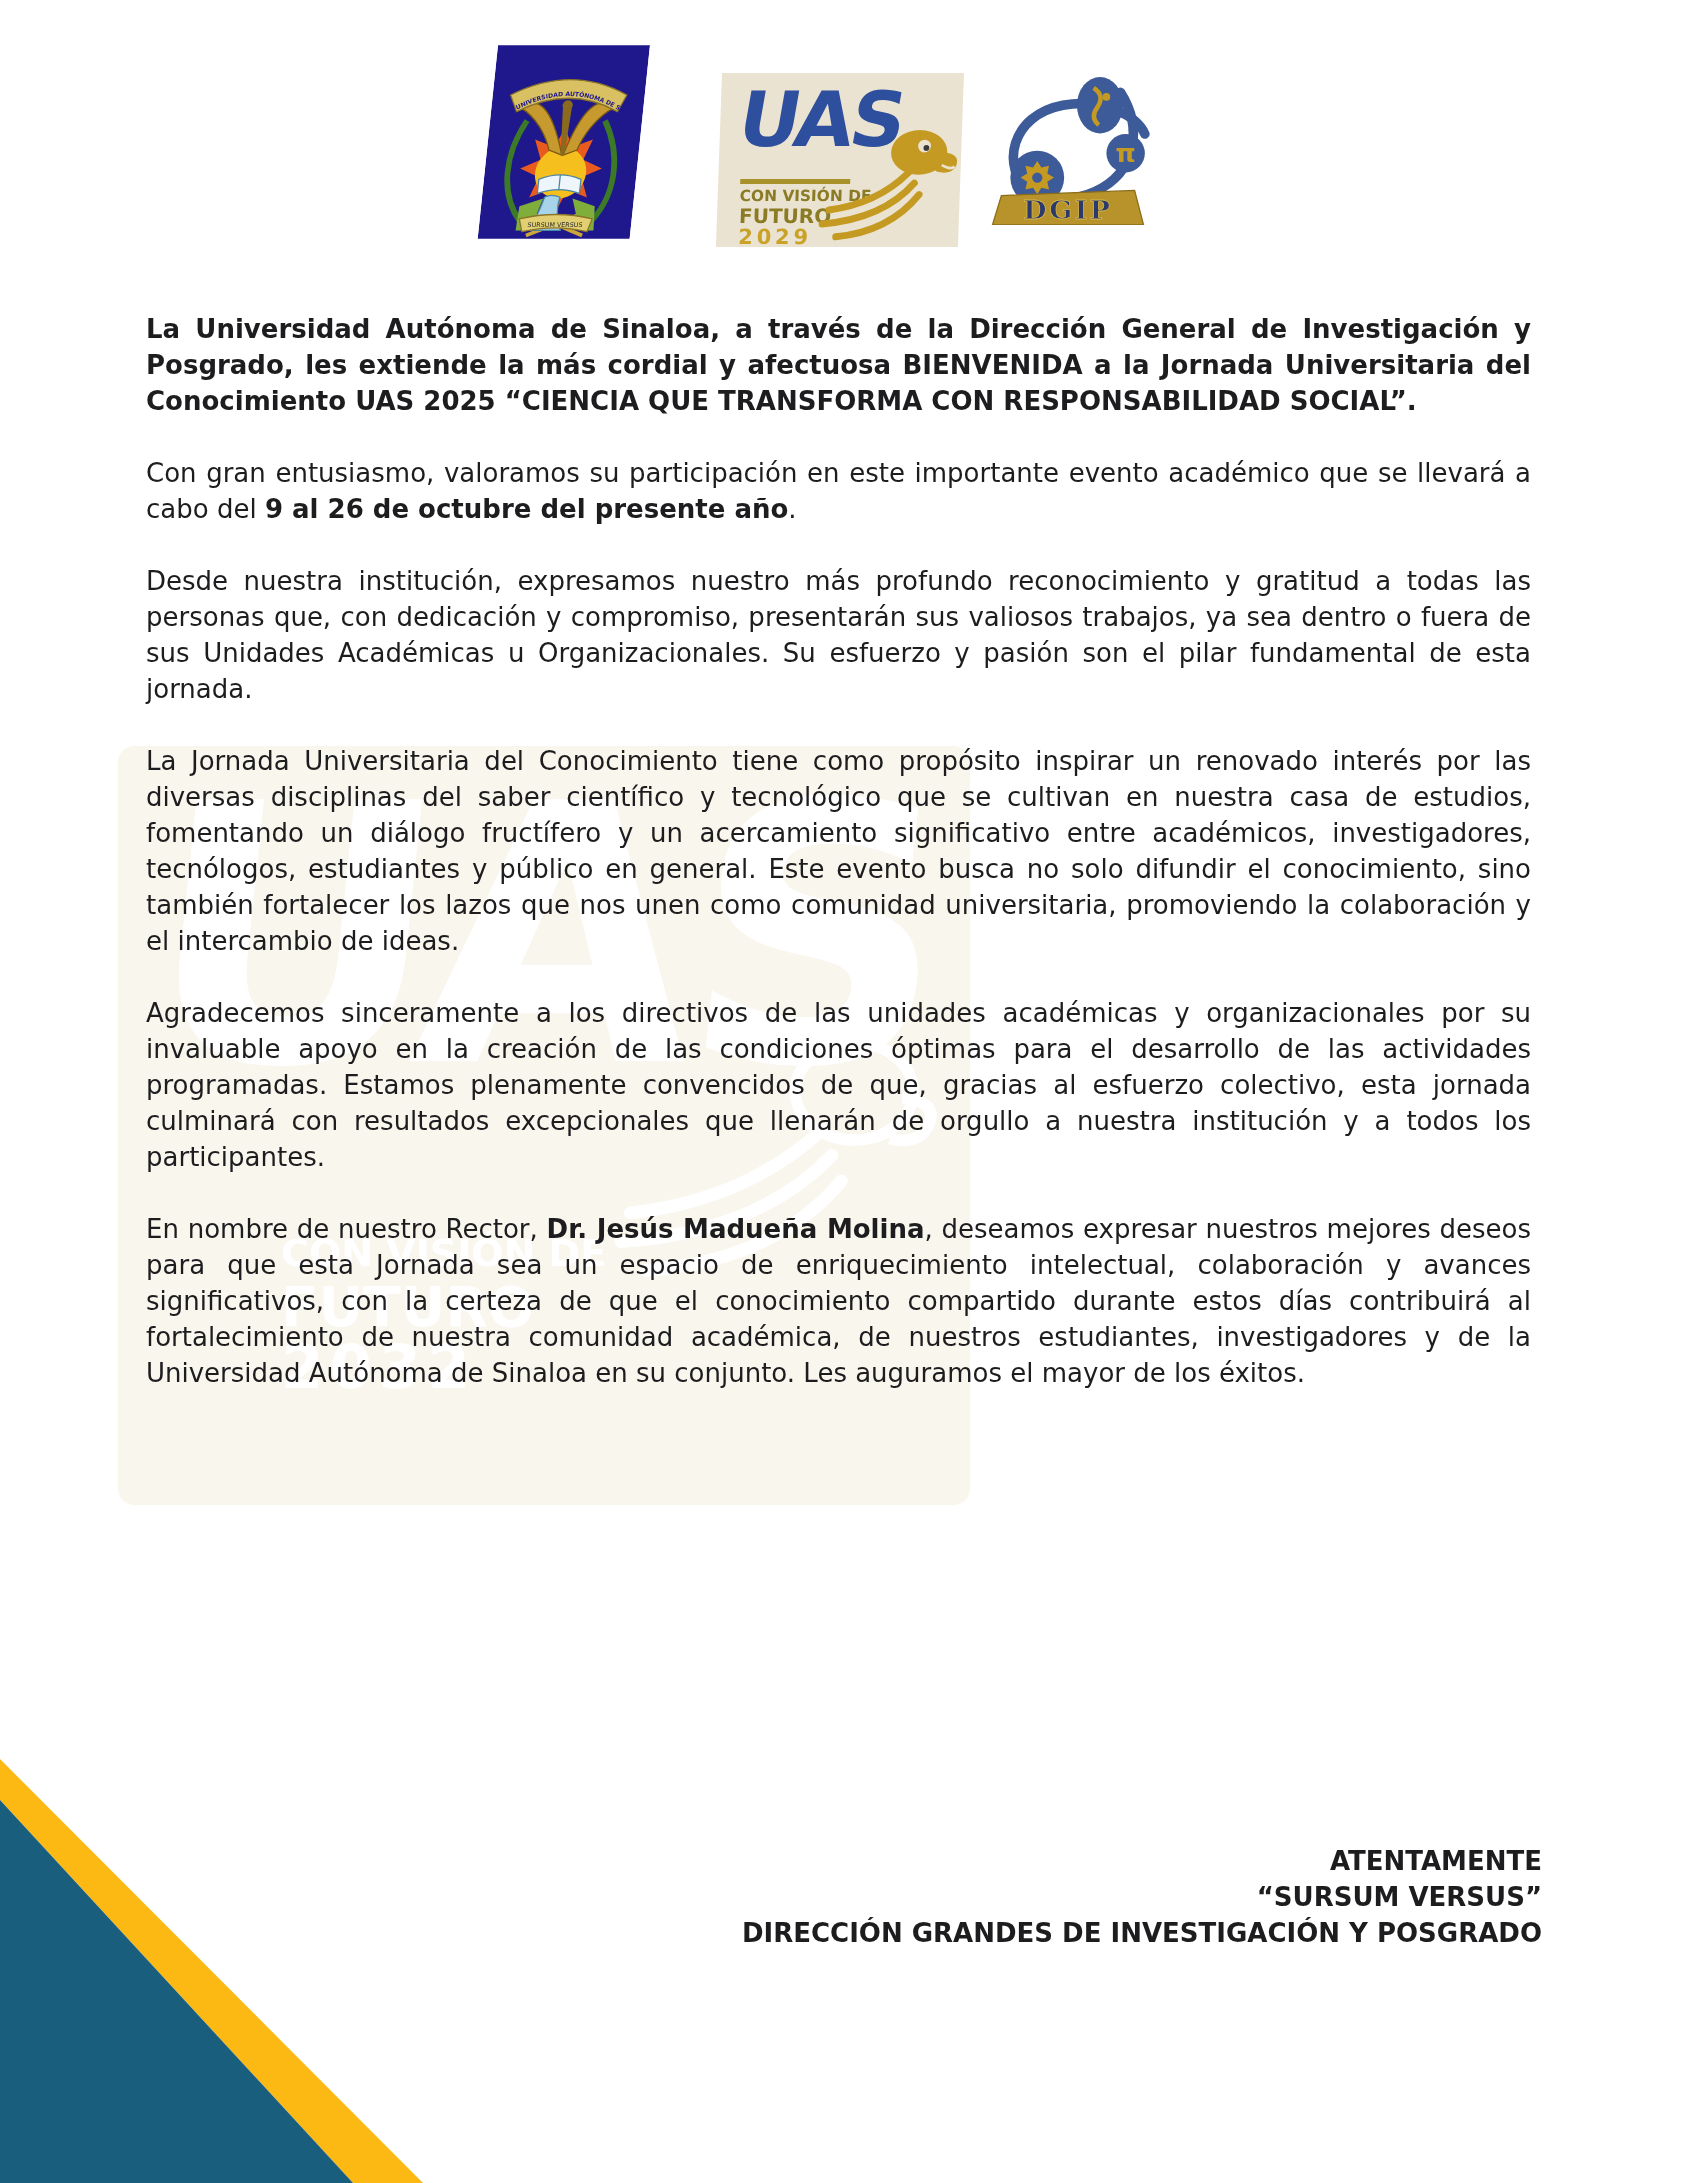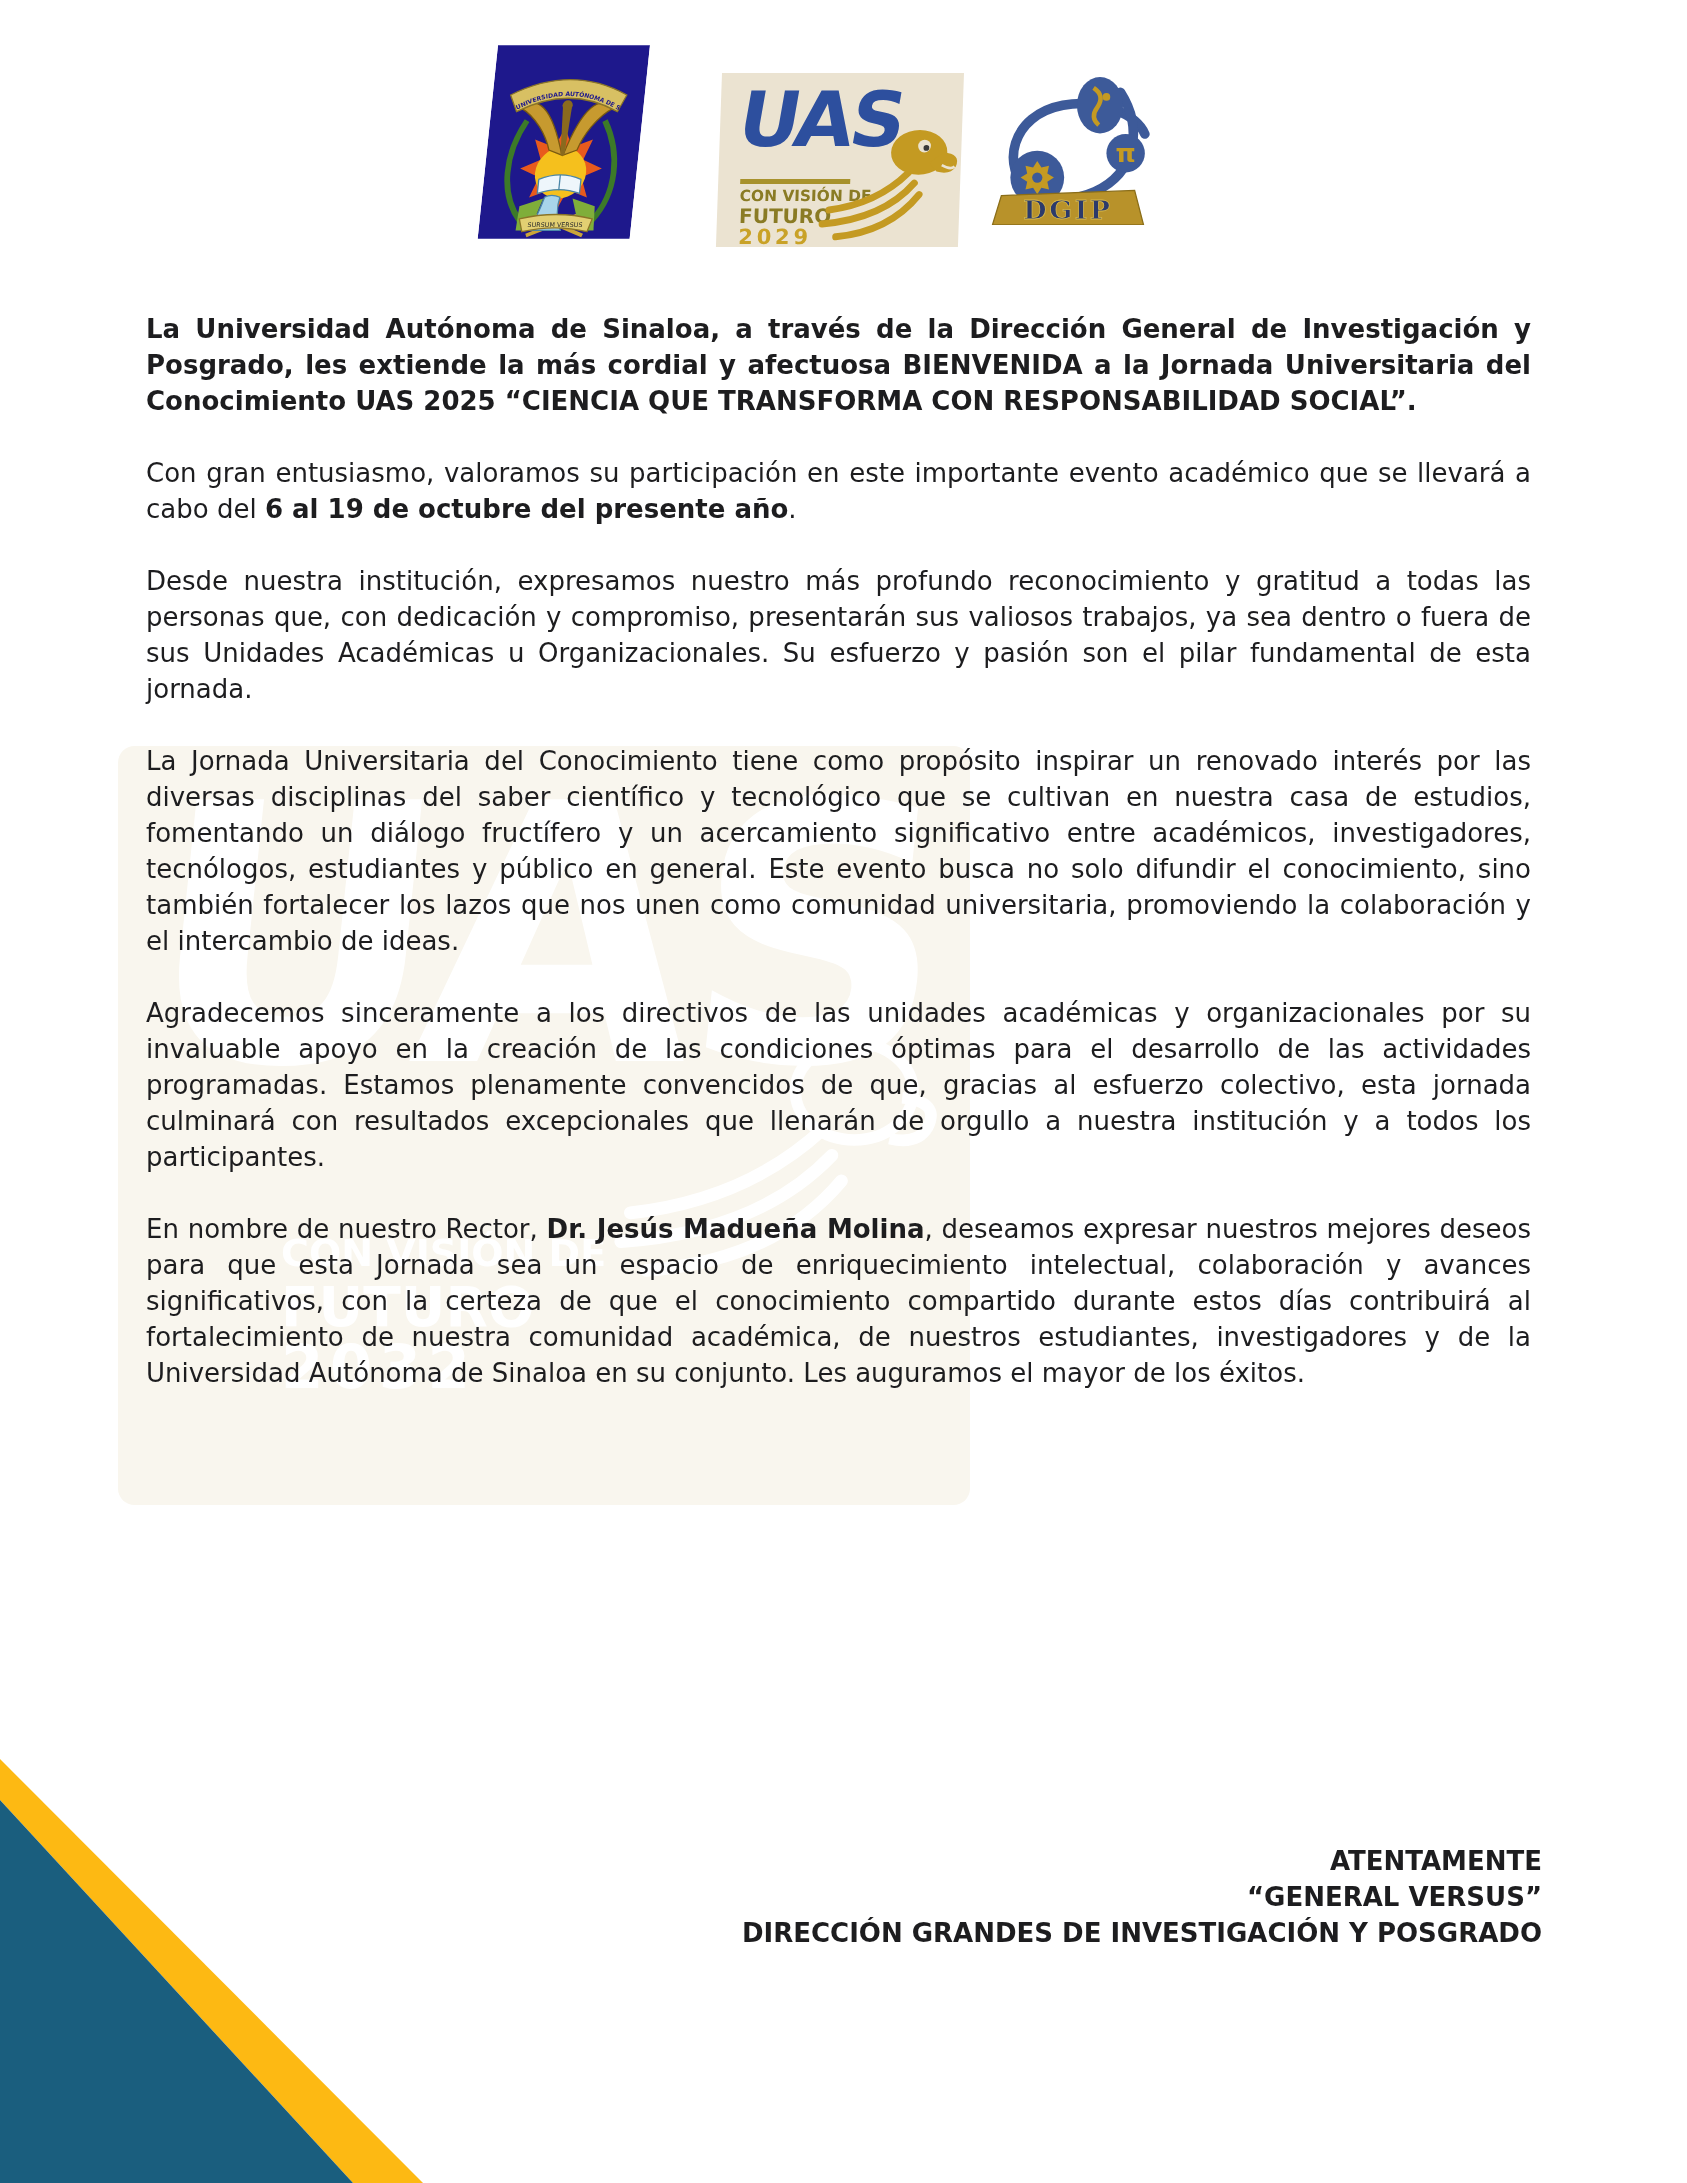--- a/index.html
+++ b/index.html
@@ -145,30 +145,30 @@
       <circle cx="80" cy="168" r="8" fill="#3d5a99"></circle>
       <circle cx="218" cy="130" r="30" fill="#3d5a99"></circle>
       <text x="218" y="144" text-anchor="middle" font-size="40" font-weight="bold" fill="#c49a22">π</text>
       <path d="M24,196 L232,188 L246,242 L10,242 Z" fill="#b8922a" stroke="#8a6d18" stroke-width="2"></path>
       <text x="128" y="232" text-anchor="middle" font-size="42" font-weight="bold" font-family="DejaVu Serif, Liberation Serif, serif" fill="#2b3a6b" stroke="#d8b84a" stroke-width="1.2" letter-spacing="4">DGIP</text>
     </svg>
   </div>
 
   <main class="letter">
       <p class="para"><b>La Universidad Autónoma de Sinaloa, a través de la Dirección General de Investigación y Posgrado, les extiende la más cordial y afectuosa BIENVENIDA a la Jornada Universitaria del Conocimiento UAS 2025 “CIENCIA QUE TRANSFORMA CON RESPONSABILIDAD SOCIAL”.</b></p>
-      <p class="para"><span>Con gran entusiasmo, valoramos su participación en este importante evento académico que se llevará a cabo del </span><b>6 al 19 de octubre del presente año</b><span>.</span></p>
+      <p class="para"><span>Con gran entusiasmo, valoramos su participación en este importante evento académico que se llevará a cabo del </span><b>9 al 26 de octubre del presente año</b><span>.</span></p>
       <p class="para"><span>Desde nuestra institución, expresamos nuestro más profundo reconocimiento y gratitud a todas las personas que, con dedicación y compromiso, presentarán sus valiosos trabajos, ya sea dentro o fuera de sus Unidades Académicas u Organizacionales. Su esfuerzo y pasión son el pilar fundamental de esta jornada.</span></p>
       <p class="para"><span>La Jornada Universitaria del Conocimiento tiene como propósito inspirar un renovado interés por las diversas disciplinas del saber científico y tecnológico que se cultivan en nuestra casa de estudios, fomentando un diálogo fructífero y un acercamiento significativo entre académicos, investigadores, tecnólogos, estudiantes y público en general. Este evento busca no solo difundir el conocimiento, sino también fortalecer los lazos que nos unen como comunidad universitaria, promoviendo la colaboración y el intercambio de ideas.</span></p>
       <p class="para"><span>Agradecemos sinceramente a los directivos de las unidades académicas y organizacionales por su invaluable apoyo en la creación de las condiciones óptimas para el desarrollo de las actividades programadas. Estamos plenamente convencidos de que, gracias al esfuerzo colectivo, esta jornada culminará con resultados excepcionales que llenarán de orgullo a nuestra institución y a todos los participantes.</span></p>
       <p class="para"><span>En nombre de nuestro Rector, </span><b>Dr. Jesús Madueña Molina</b><span>, deseamos expresar nuestros mejores deseos para que esta Jornada sea un espacio de enriquecimiento intelectual, colaboración y avances significativos, con la certeza de que el conocimiento compartido durante estos días contribuirá al fortalecimiento de nuestra comunidad académica, de nuestros estudiantes, investigadores y de la Universidad Autónoma de Sinaloa en su conjunto. Les auguramos el mayor de los éxitos.</span></p>
     </main>
 
   <section class="closing">
       <div>ATENTAMENTE</div>
-      <div>“GENERAL VERSUS”</div>
+      <div>“SURSUM VERSUS”</div>
       <div>DIRECCIÓN GRANDES DE INVESTIGACIÓN Y POSGRADO</div>
     </section>
 
   <div class="corner-gold"></div>
   <div class="corner-teal"></div>
 
 </div>
 
 
 </body></html>

